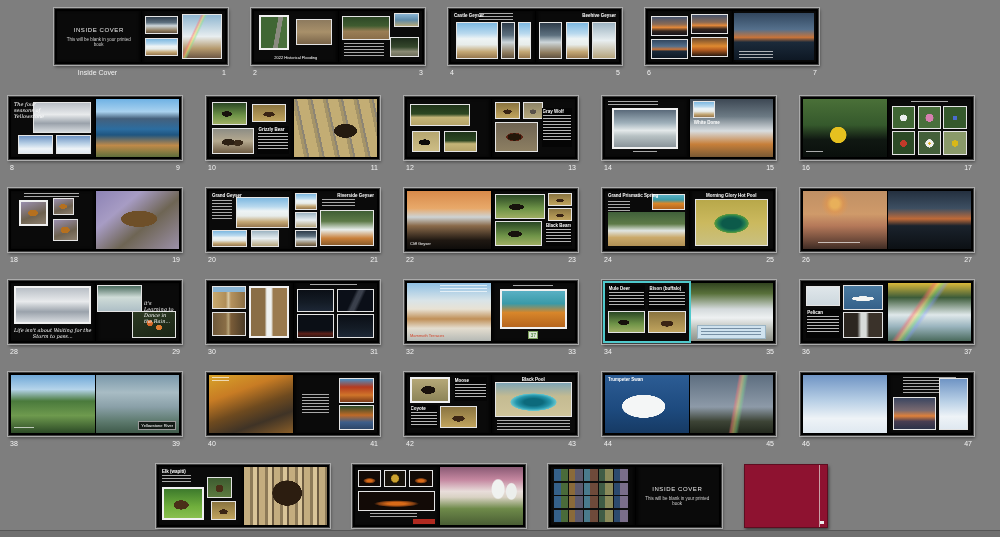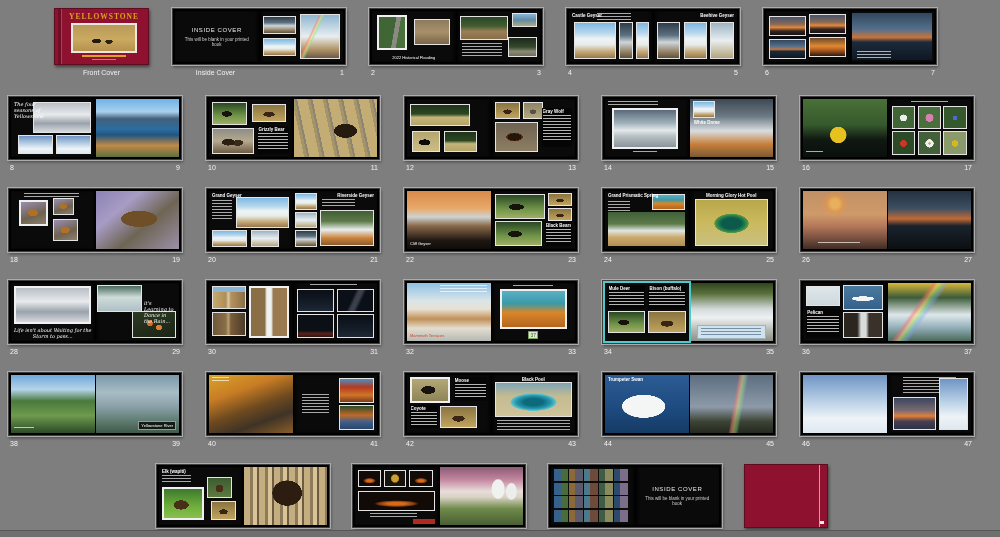--- a/index.html
+++ b/index.html
@@ -144,34 +144,20 @@
   .s-basin-dusk{background:radial-gradient(ellipse 12% 26% at 70% 38%,#f0f2f0 0 60%,transparent 70%),radial-gradient(ellipse 10% 22% at 86% 42%,#eceeec 0 60%,transparent 70%),linear-gradient(180deg,#8a5a74 0%,#c487a0 22%,#e8ddda 42%,#d9d2c4 52%,#6e8a4a 72%,#4a5e34 100%)}
   .s-thumb-grid{background:repeating-linear-gradient(0deg,#0d0d0d 0 1px,transparent 1px 25%),repeating-linear-gradient(90deg,#0d0d0d 0 1px,transparent 1px 20%),repeating-linear-gradient(90deg,#35618a 0 10%,#4a6b3a 10% 20%,#8a6a3a 20% 30%,#5d5a6e 30% 40%,#4a7a8c 40% 50%,#6e4a3a 50% 60%,#3f5c46 60% 70%,#8a8a5a 70% 80%,#2c4a6e 80% 90%,#7a6e8a 90% 100%)}
   .s-field-bison{background:radial-gradient(ellipse 7% 9% at 38% 62%,#241a10 0 98%,transparent 100%),radial-gradient(ellipse 6% 8% at 58% 64%,#2e2216 0 98%,transparent 100%),linear-gradient(180deg,#b99a58 0%,#caa960 55%,#b5924e 100%)}
 </style>
 </head>
 <body>
 
 <div id="app">
   <div id="grid">
       <div class="row row1">
-        <div class="item kind-front-cover">
-          <div class="book front">
-            <div class="spine"></div>
-            <div class="cov-title">YELLOWSTONE</div>
-            <div class="cov-photo-wrap">
-              <div class="cov-photo s-field-bison"></div>
-            </div>
-            <div class="cov-bar b1"></div>
-            <div class="cov-bar b2"></div>
-          </div>
-          <div class="below">
-            <span class="bc">Front Cover</span>
-          </div>
-        </div>
         <div class="item kind-spread">
           <div class="spread">
             <div class="page left">
               <div class="center">
                 <div class="ct">INSIDE COVER</div>
                 <div class="cs">This will be blank in your printed book</div>
               </div>
             </div>
             <div class="page right">
               <div class="ph s-geyser-dark" style="left: 4%; top: 10%; width: 40%; height: 36%;"></div>

